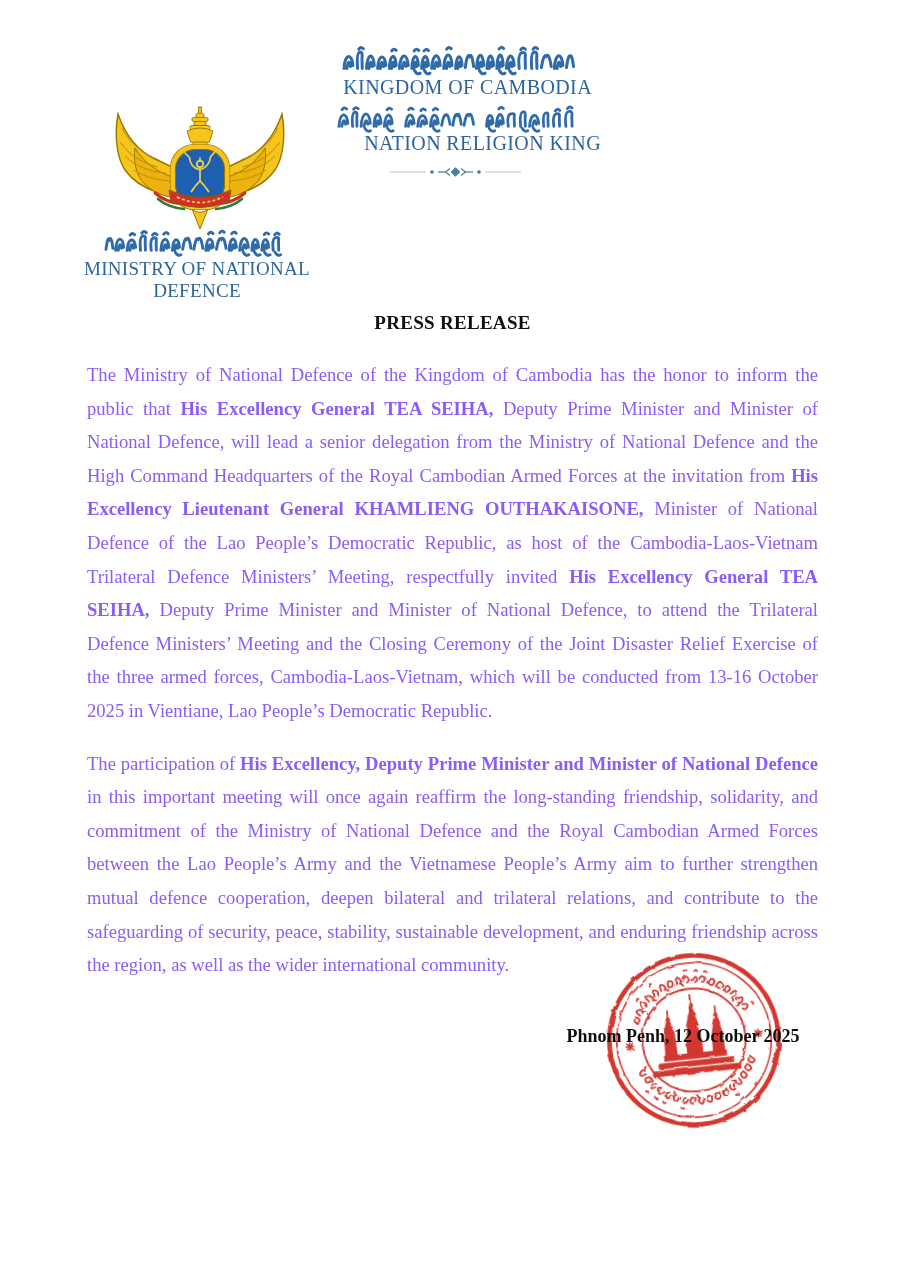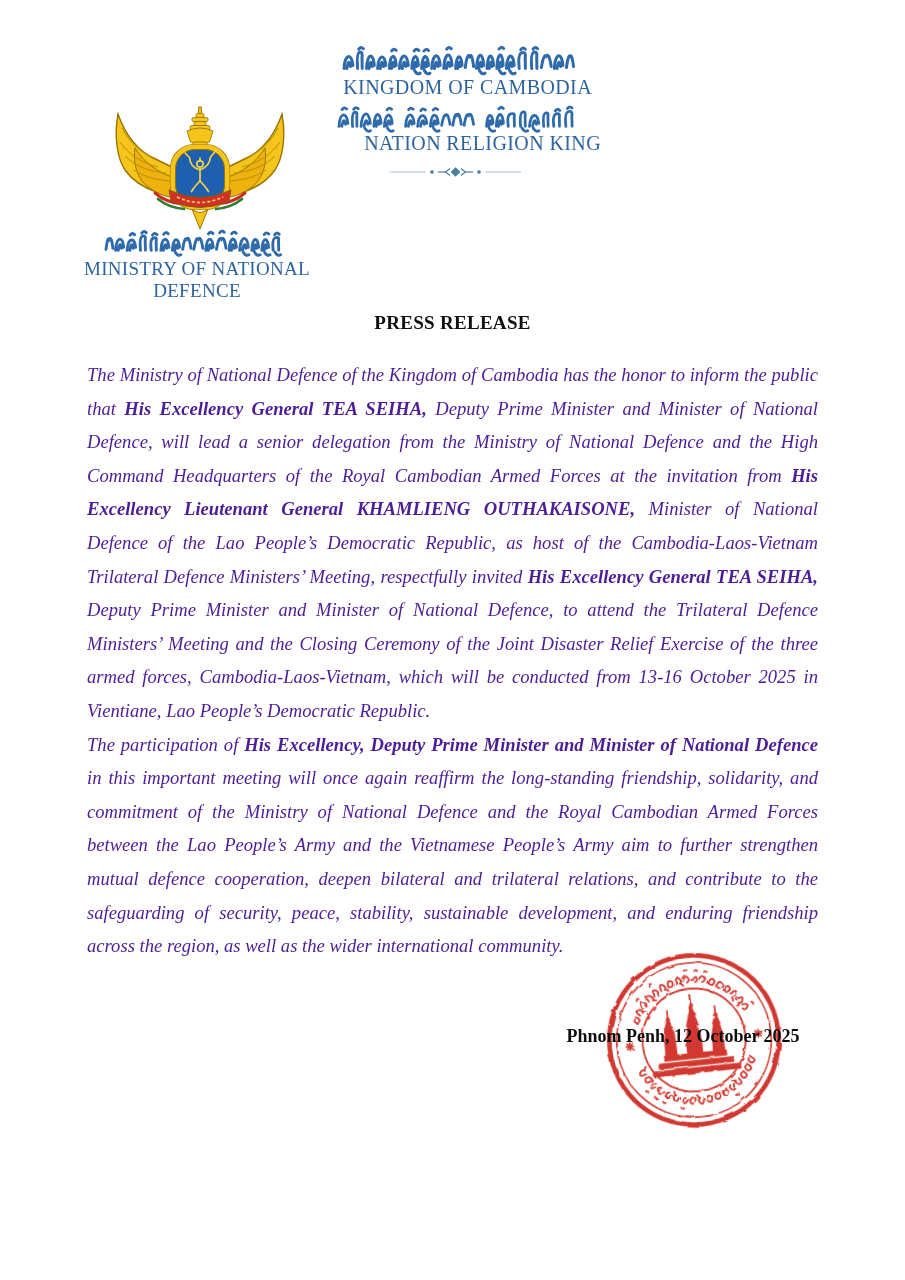--- a/index.html
+++ b/index.html
@@ -15,23 +15,23 @@
   .ministry-en{
     color:var(--blue,#2e649e);text-align:center;font-size:19px;letter-spacing:.3px;
   }
   .khmer-svg{display:block;}
   .title{
     left:0;top:312px;width:905px;text-align:center;
     font-size:19px;font-weight:bold;color:#101010;letter-spacing:.3px;
   }
   .bodytext{left:87px;top:358px;width:731px;}
   .bodytext p{
-    margin:0;text-align:justify;font-size:18.6px;line-height:33.6px;color:#4c1d95;font-style:italic;
+    margin:0;text-align:justify;font-size:18.6px;line-height:33.6px;color:#8b5cf6;
   }
-  .bodytext p + p{}
+  .bodytext p + p{margin-top:19px;}
   .bodytext .b{font-weight:bold;}
   .dateline{
     left:560px;top:1026px;width:246px;text-align:center;
     font-size:18px;font-weight:bold;color:#0d0d0d;z-index:3;
   }
   .stamp{left:602px;top:948px;z-index:2;opacity:.93;}
   .ringtext path{stroke:var(--red,#cf2a20);fill:none;stroke-width:2;stroke-linecap:round;}
 </style>
 </head>
 <body>

